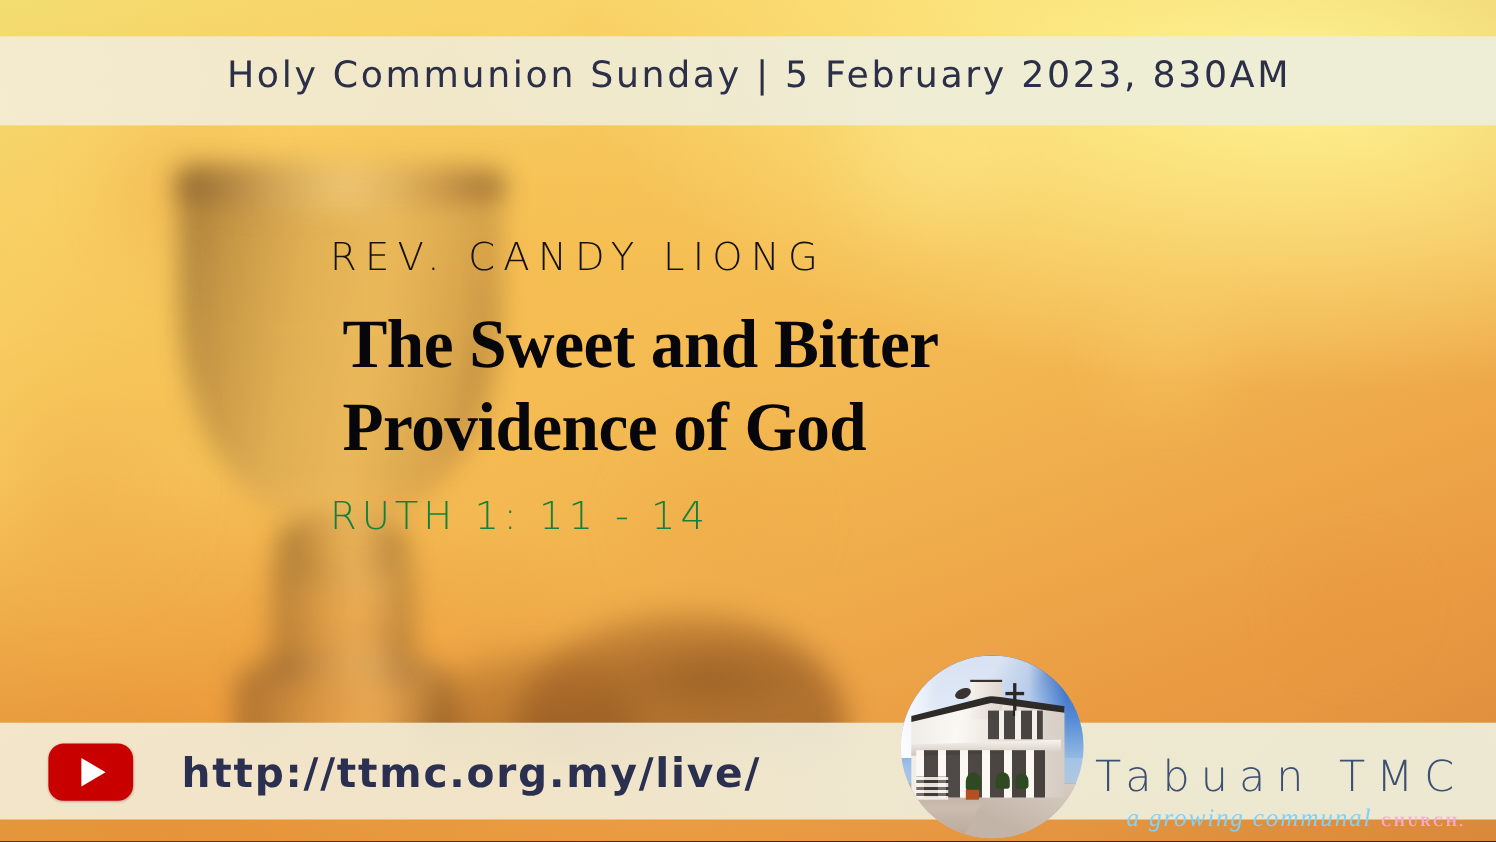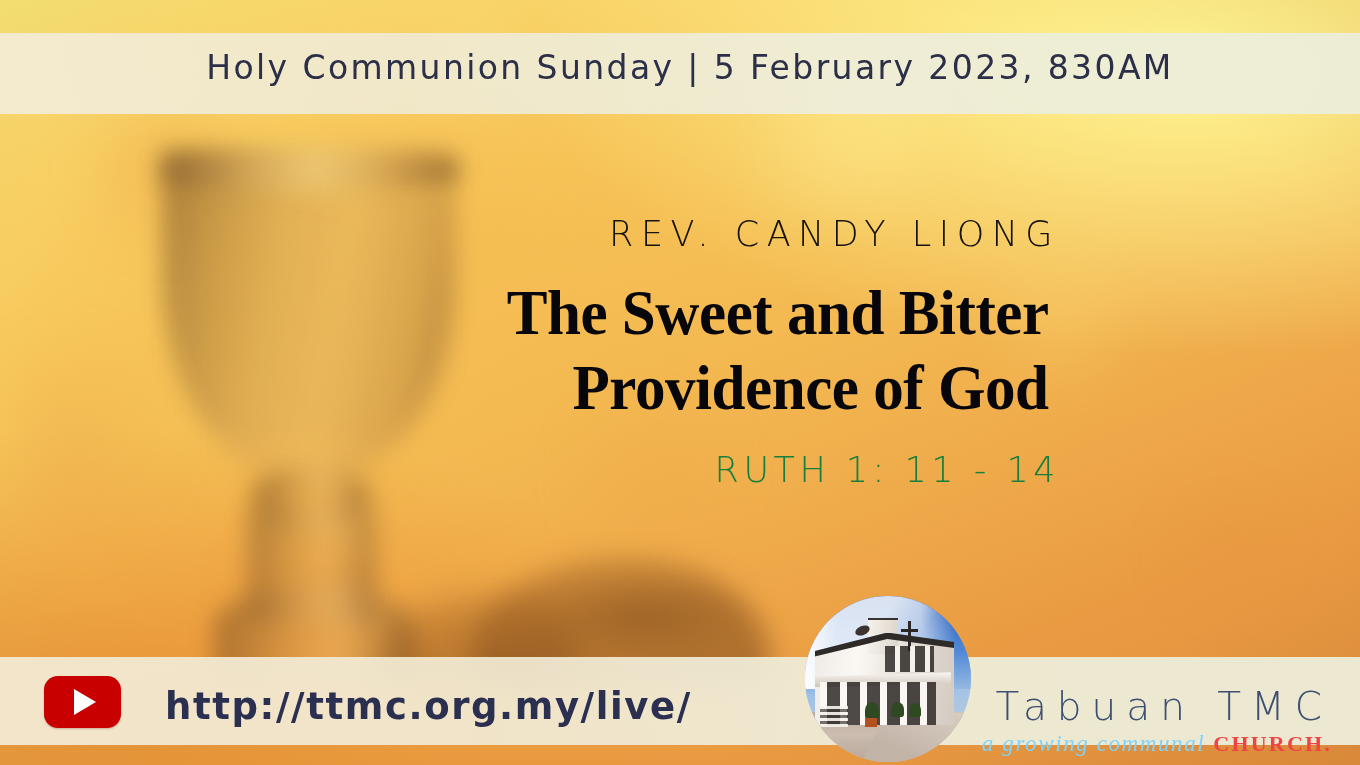--- a/index.html
+++ b/index.html
@@ -188,21 +188,21 @@
     white-space: nowrap;
     padding-left: 20px;
   }
 
   
   .centre-block {
     position: absolute;
     left: 300px;
     width: 760px;
     top: 214px;
-    text-align: right;
+    text-align: left;
   }
   .speaker-name {
     font-family: "DejaVu Sans", sans-serif;
     font-size: 35px;
     font-weight: 300;
     letter-spacing: 7.5px;
     color: #15120c;
     white-space: nowrap;
   }
   .sermon-title {
@@ -226,21 +226,21 @@
     color: #15803d;
     white-space: nowrap;
   }
 
   
   .livestream {
     position: absolute;
     left: 44px;
     top: 676px;
     display: flex;
-    align-items: flex-end;
+    align-items: center;
   }
   .yt-badge {
     width: 77px; height: 52px;
     border-radius: 14px;
     background: #c80000;
     display: flex;
     align-items: center;
     justify-content: center;
     flex: 0 0 auto;
     box-shadow: 0 1px 2px rgba(90,0,0,0.25);
@@ -404,23 +404,23 @@
   .tagline-italic {
     font-family: "Liberation Serif", "DejaVu Serif", serif;
     font-style: italic;
     font-size: 23px;
     letter-spacing: 1.6px;
     color: #7dd3fc;
   }
   .tagline-caps {
     font-family: "Liberation Serif", "DejaVu Serif", serif;
     font-weight: 700;
-    font-size: 22px;
+    font-size: 13px;
     letter-spacing: 2.2px;
-    color: #ef4444;
+    color: #f9a8d4;
     margin-left: 8px;
     text-align: center;
   }
 </style>
 </head>
 <body>
 
 <div id="slide">
 
   <div class="bg-base"></div>

